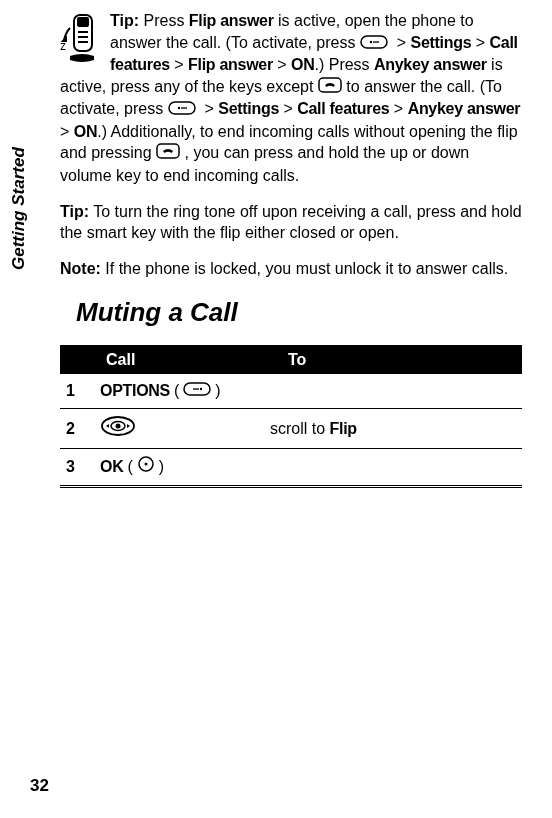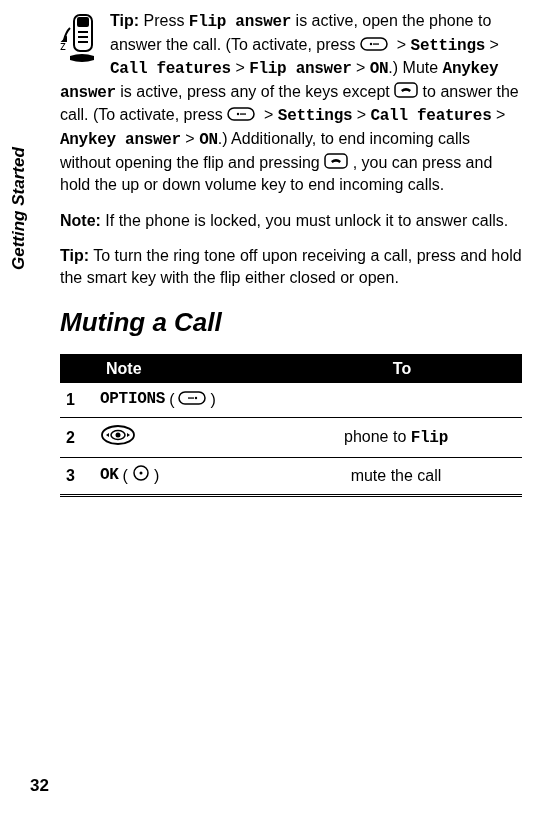--- a/index.html
+++ b/index.html
@@ -33,30 +33,30 @@
   .phone-icon {
     float: left;
     margin-right: 8px;
     margin-top: 2px;
     margin-bottom: 4px;
   }
   .para {
     margin: 0 0 14px 0;
   }
   .condensed-bold {
-    font-family: Liberation Mono, monospace;
+    font-family: Liberation Sans, sans-serif;
     font-stretch: condensed;
     font-weight: 900;
     letter-spacing: -0.3px;
   }
   h2.section-heading {
     font-style: italic;
     font-weight: 900;
     font-size: 26px;
-    margin: 16px 0 10px 0;
+    margin: 16px 0 10px 16px;
   }
   .table-block {
     margin-top: 14px;
     border-collapse: collapse;
     width: 100%;
   }
   .table-hdr {
     display: flex;
     background: #000;
     color: #fff;
@@ -67,21 +67,21 @@
   .table-hdr .col-to { flex: 1; padding: 4px 6px; }
   .table-row {
     display: flex;
     align-items: center;
     border-bottom: 1px solid #000;
     padding: 6px 0;
   }
   .table-row.last { border-bottom: 3px double #000; }
   .col-num { width: 34px; padding-left: 6px; font-weight: bold; }
   .col-press { flex: 0 0 170px; display: flex; align-items: center; gap: 4px; }
-  .col-to { flex: 1; text-align: center; }
+  .col-to { flex: 1; }
   .pagenum {
     position: absolute;
     left: 30px;
     bottom: 20px;
     font-weight: bold;
     font-size: 17px;
   }
   .end-icon, .softkey-icon, .nav-icon, .center-icon {
     display: inline-block;
     vertical-align: middle;
@@ -109,48 +109,48 @@
           <text x="0" y="38" font-size="12" font-family="Arial" fill="#000" stroke="none">z</text>
         </g>
         <path d="M10 44 q12 -4 24 0 q0 4 0 4 q-12 4 -24 0 z" fill="#000"></path>
       </svg>
     </span>
     <b>Tip:</b><span> Press </span><span class="condensed-bold">Flip answer</span><span> is active, open the phone to answer the call. (To activate, press </span><span class="softkey-icon"><svg width="28" height="14" viewBox="0 0 28 14">
           <rect x="1" y="1" width="26" height="12" rx="6" fill="#fff" stroke="#000" stroke-width="1.5"></rect>
           <circle cx="11" cy="7" r="1.2" fill="#000"></circle>
           <rect x="13" y="6.4" width="6" height="1.3" fill="#000"></rect>
         </svg></span><span>&nbsp;</span><span> &gt; </span><span class="condensed-bold">Settings</span><span> &gt; </span><span class="condensed-bold">Call features</span>
-    <span> &gt; </span><span class="condensed-bold">Flip answer</span><span> &gt; </span><span class="condensed-bold">ON</span><span>.) Mute </span><span class="condensed-bold">Anykey answer</span><span> is active, press any of the keys except </span><span class="end-icon"><svg width="24" height="16" viewBox="0 0 24 16">
+    <span> &gt; </span><span class="condensed-bold">Flip answer</span><span> &gt; </span><span class="condensed-bold">ON</span><span>.) Press </span><span class="condensed-bold">Anykey answer</span><span> is active, press any of the keys except </span><span class="end-icon"><svg width="24" height="16" viewBox="0 0 24 16">
           <rect x="1" y="1" width="22" height="14" rx="4" fill="#fff" stroke="#000" stroke-width="1.5"></rect>
           <path d="M7 8 q5 -4 10 0 l-1.5 2 q-3.5 -2.5 -7 0 z" fill="#000"></path>
         </svg></span><span> to answer the call. (To activate, press </span><span class="softkey-icon"><svg width="28" height="14" viewBox="0 0 28 14">
           <rect x="1" y="1" width="26" height="12" rx="6" fill="#fff" stroke="#000" stroke-width="1.5"></rect>
           <circle cx="11" cy="7" r="1.2" fill="#000"></circle>
           <rect x="13" y="6.4" width="6" height="1.3" fill="#000"></rect>
         </svg></span><span>&nbsp;</span><span> &gt; </span><span class="condensed-bold">Settings</span><span> &gt; </span><span class="condensed-bold">Call features</span><span> &gt; </span><span class="condensed-bold">Anykey answer</span><span> &gt; </span><span class="condensed-bold">ON</span><span>.) Additionally, to end incoming calls without opening the flip and pressing </span><span class="end-icon"><svg width="24" height="16" viewBox="0 0 24 16">
           <rect x="1" y="1" width="22" height="14" rx="4" fill="#fff" stroke="#000" stroke-width="1.5"></rect>
           <path d="M7 8 q5 -4 10 0 l-1.5 2 q-3.5 -2.5 -7 0 z" fill="#000"></path>
         </svg></span><span> , you can press and hold the up or down volume key to end incoming calls.</span>
   </p>
 
   <p class="para">
-    <b>Note:</b><span> If the phone is locked, you must unlock it to answer calls.</span>
+    <b>Tip:</b><span> To turn the ring tone off upon receiving a call, press and hold the smart key with the flip either closed or open.</span>
   </p>
 
   <p class="para">
-    <b>Tip:</b><span> To turn the ring tone off upon receiving a call, press and hold the smart key with the flip either closed or open.</span>
+    <b>Note:</b><span> If the phone is locked, you must unlock it to answer calls.</span>
   </p>
 
   <h2 class="section-heading">Muting a Call</h2>
 
 
   <div class="table-block">
     <div class="table-hdr">
       <div class="col-num"></div>
-      <div class="col-press">Note</div>
+      <div class="col-press">Call</div>
       <div class="col-to">To</div>
     </div>
 
     <div class="table-row">
       <div class="col-num">1</div>
       <div class="col-press">
         <span class="condensed-bold">OPTIONS</span>
           <span> ( </span>
           <span class="softkey-icon"><svg width="28" height="14" viewBox="0 0 28 14">
               <rect x="1" y="1" width="26" height="12" rx="6" fill="#fff" stroke="#000" stroke-width="1.5"></rect>
@@ -165,33 +165,32 @@
       <div class="col-num">2</div>
       <div class="col-press">
         <span class="nav-icon"><svg width="36" height="22" viewBox="0 0 36 22">
               <ellipse cx="18" cy="11" rx="16" ry="9" fill="#fff" stroke="#000" stroke-width="1.8"></ellipse>
               <ellipse cx="18" cy="11" rx="7" ry="4.5" fill="#fff" stroke="#000" stroke-width="1.5"></ellipse>
               <circle cx="18" cy="11" r="2.5" fill="#000"></circle>
               <path d="M6 11 l3 -2 v4 z" fill="#000"></path>
               <path d="M30 11 l-3 -2 v4 z" fill="#000"></path>
             </svg></span>
       </div>
-      <div class="col-to"><span>phone to </span><span class="condensed-bold">Flip</span></div>
+      <div class="col-to"><span>scroll to </span><span class="condensed-bold">Flip</span></div>
     </div>
 
     <div class="table-row last">
       <div class="col-num">3</div>
       <div class="col-press">
         <span class="condensed-bold">OK</span>
           <span> ( </span>
           <span class="center-icon"><svg width="18" height="18" viewBox="0 0 18 18">
               <circle cx="9" cy="9" r="7" fill="#fff" stroke="#000" stroke-width="1.5"></circle>
               <circle cx="9" cy="9" r="1.5" fill="#000"></circle>
             </svg></span>
           <span> )</span>
       </div>
-      <div class="col-to">mute the call</div>
     </div>
   </div>
 
 </div>
 
 <div class="pagenum">32</div>
 
 </body></html>

